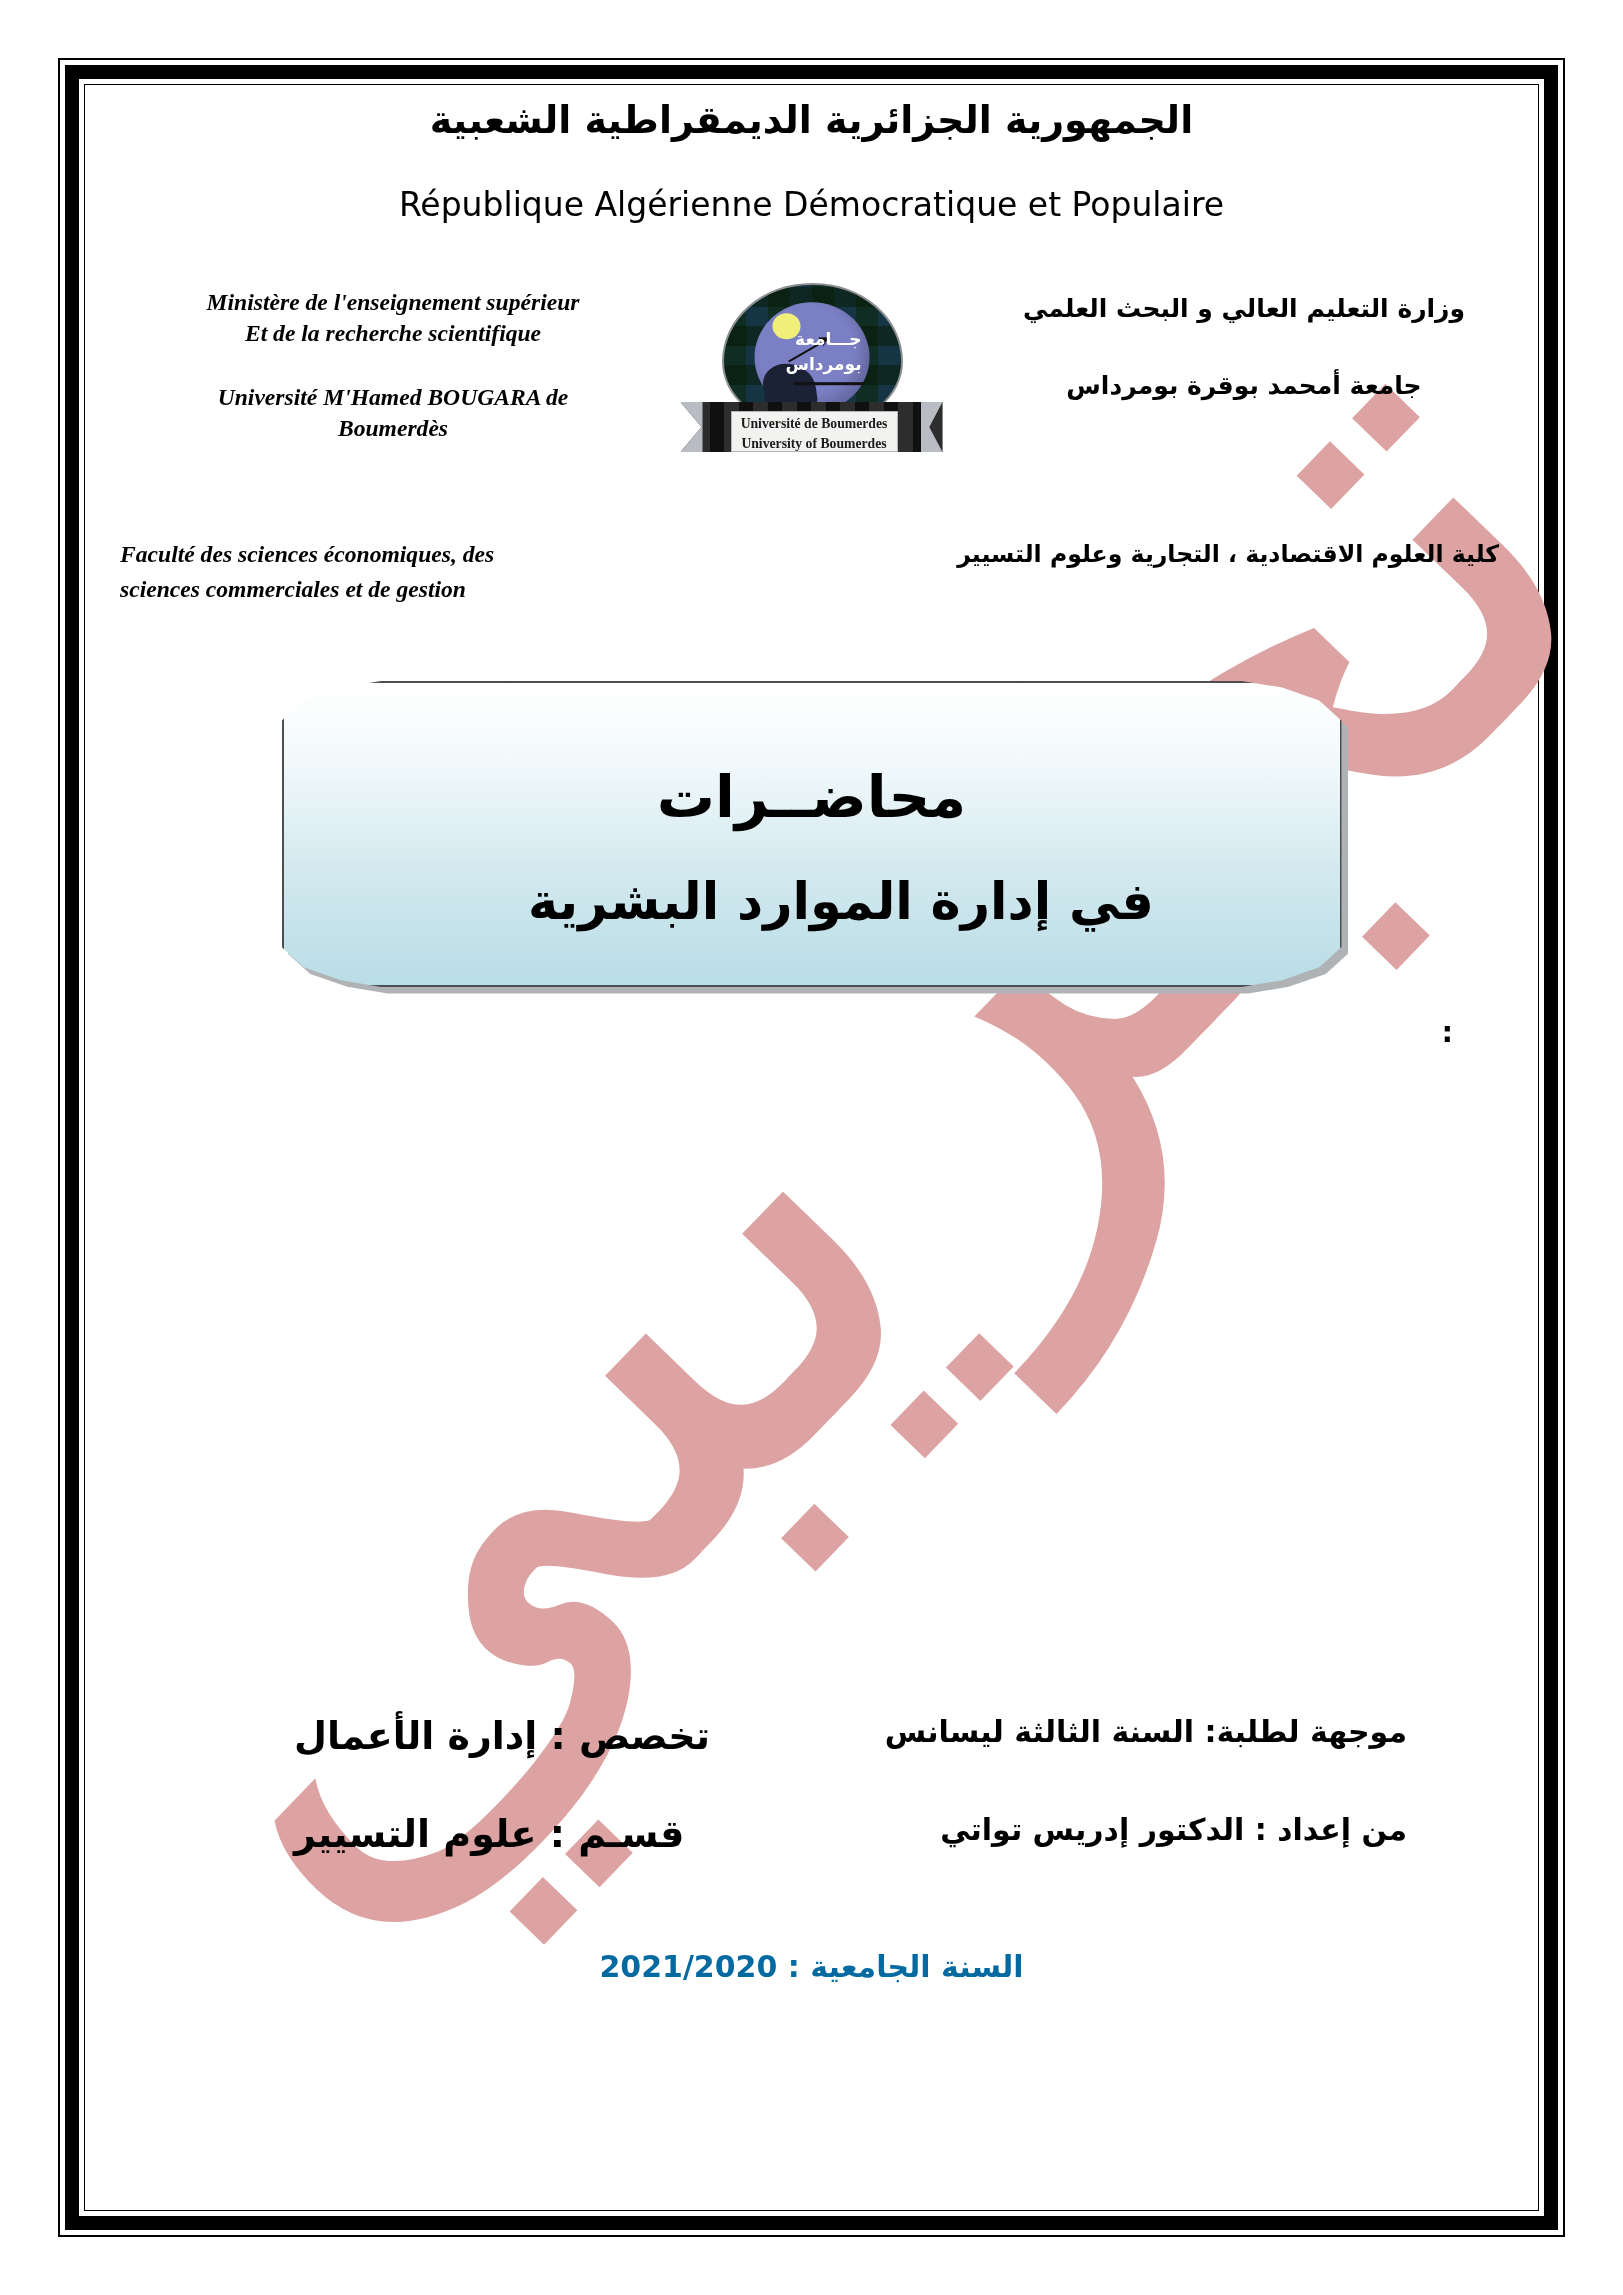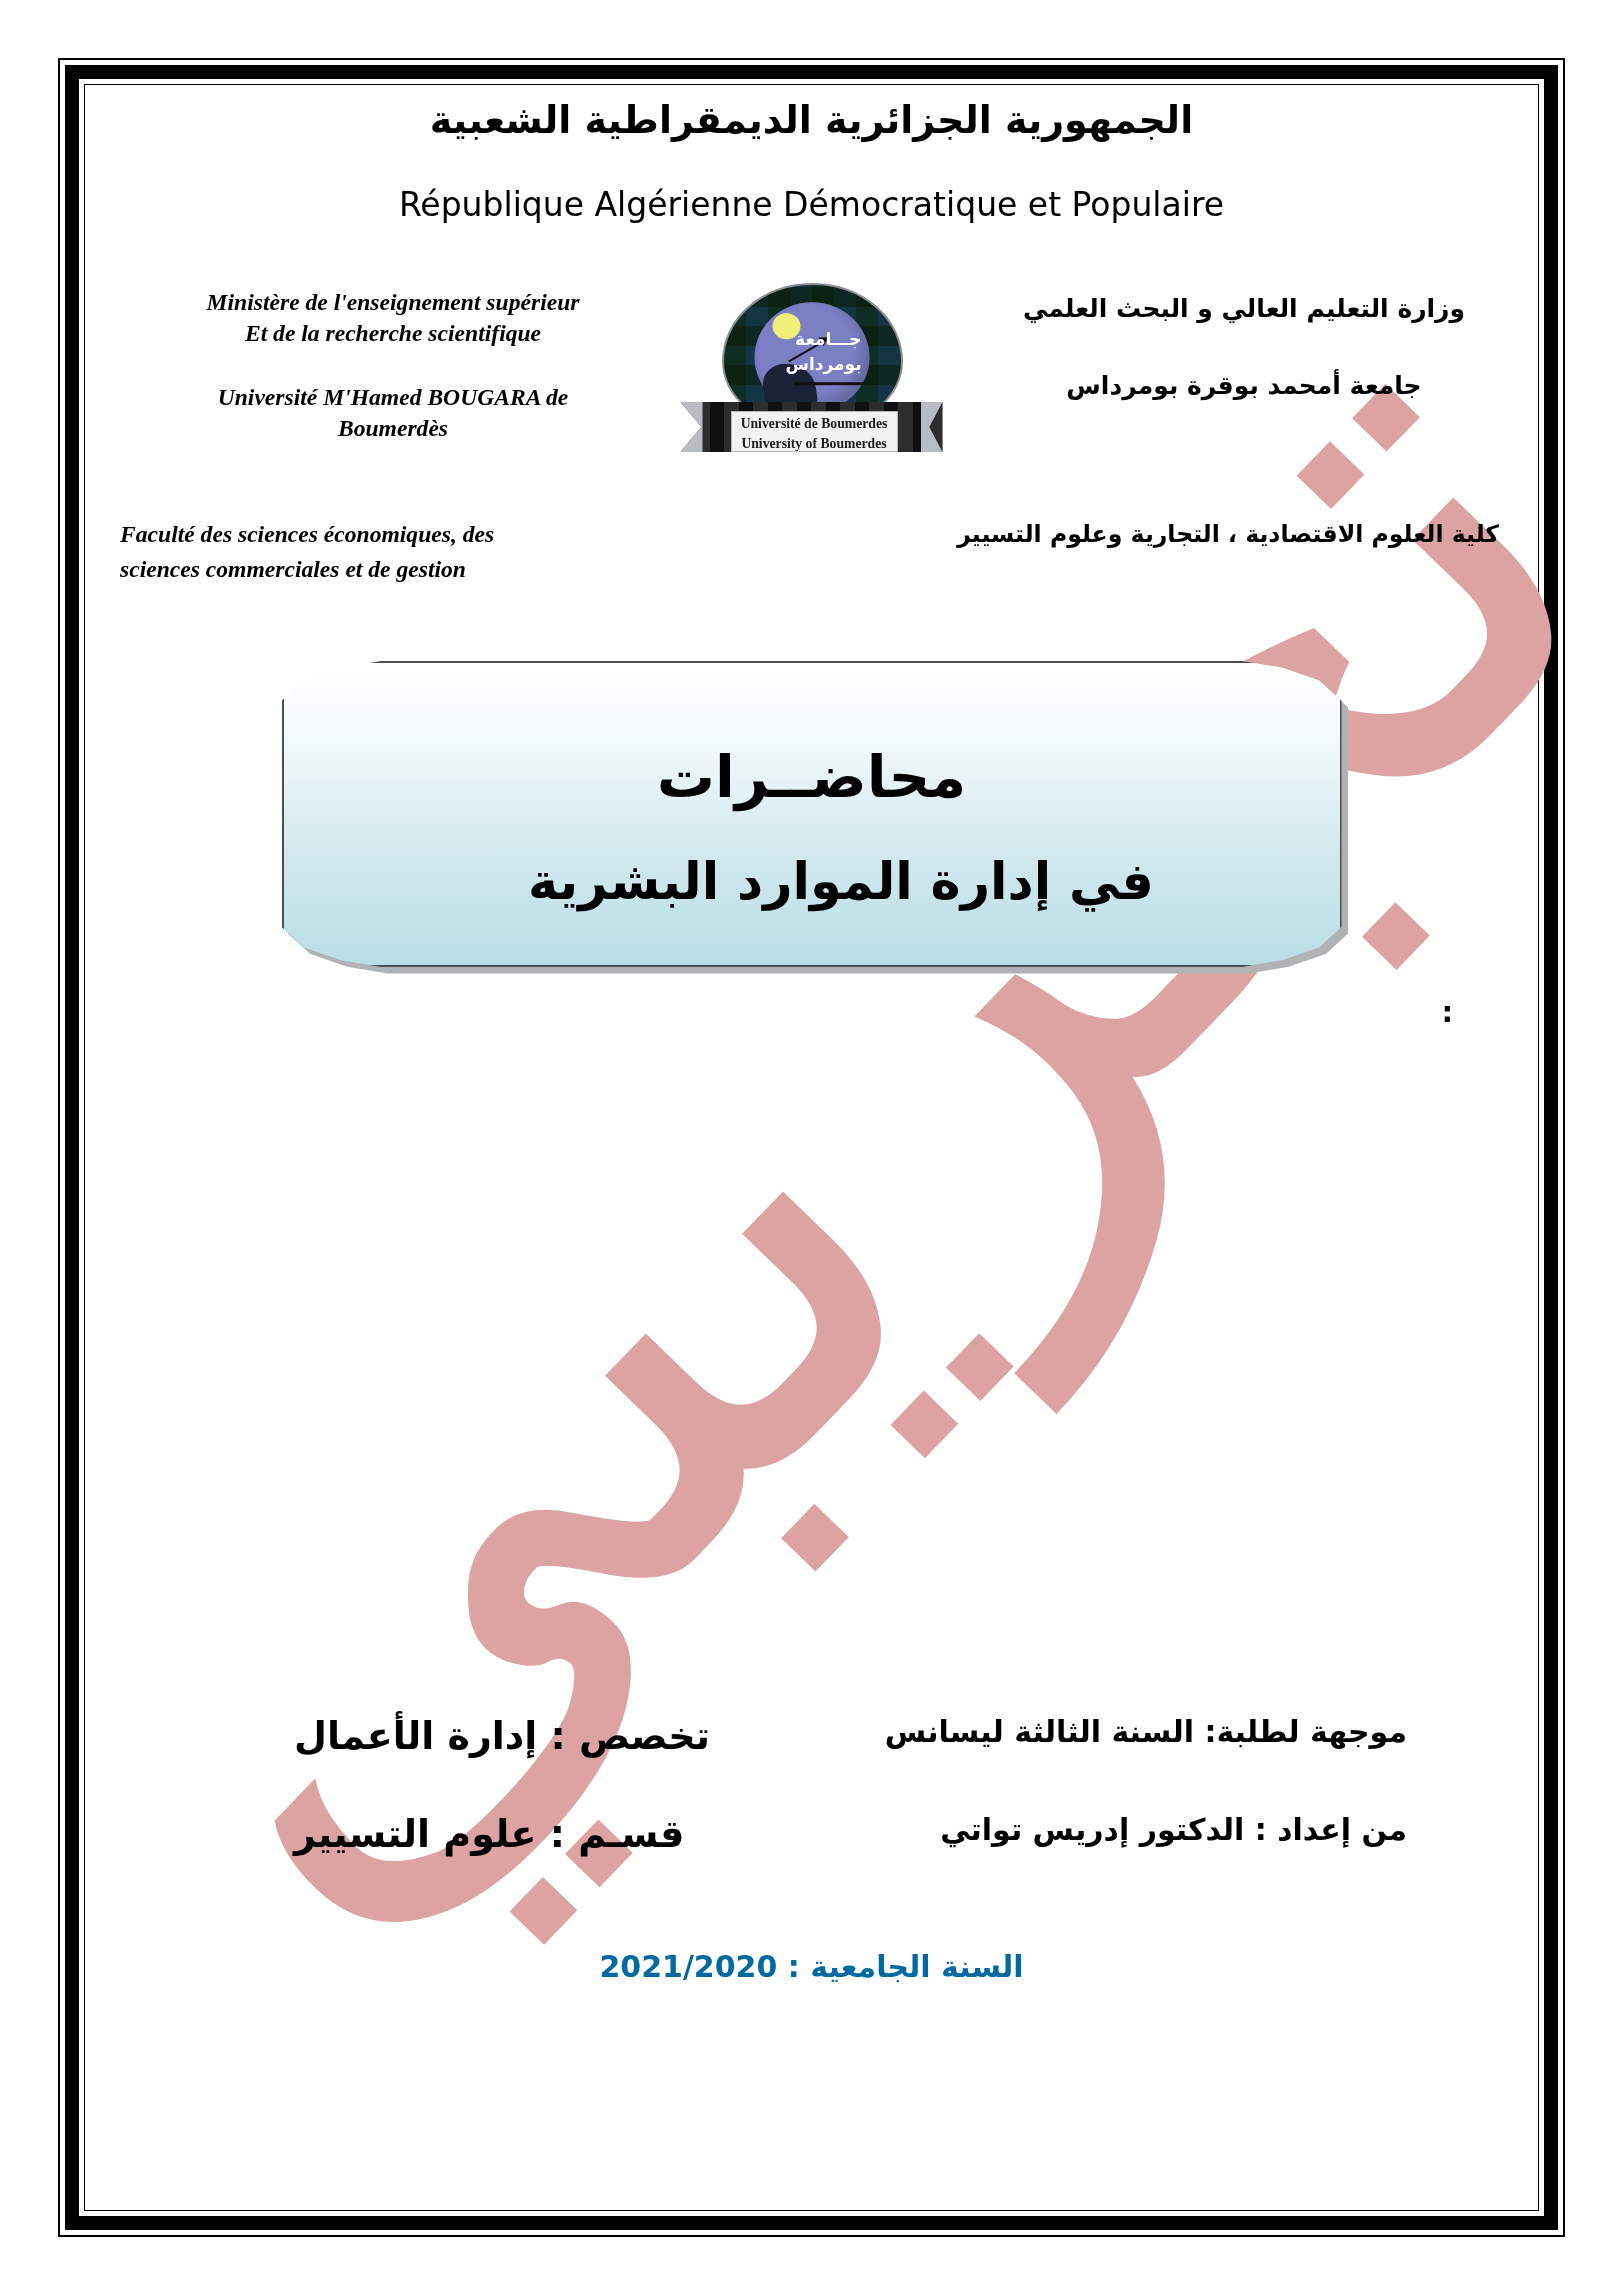--- a/index.html
+++ b/index.html
@@ -264,21 +264,21 @@
     font-weight: bold;
     font-size: 13.7px;
     line-height: 1.42;
     color: #1b1b1b;
     padding-top: 2px;
   }
 
   
   .fac-row {
     position: relative;
-    margin-top: 34px;
+    margin-top: 54px;
     height: 92px;
   }
   .fac-fr {
     position: absolute;
     left: 22px;
     top: 0;
     width: 497px;
     text-align: left;
     font-family: "Liberation Serif", serif;
     font-style: italic;

